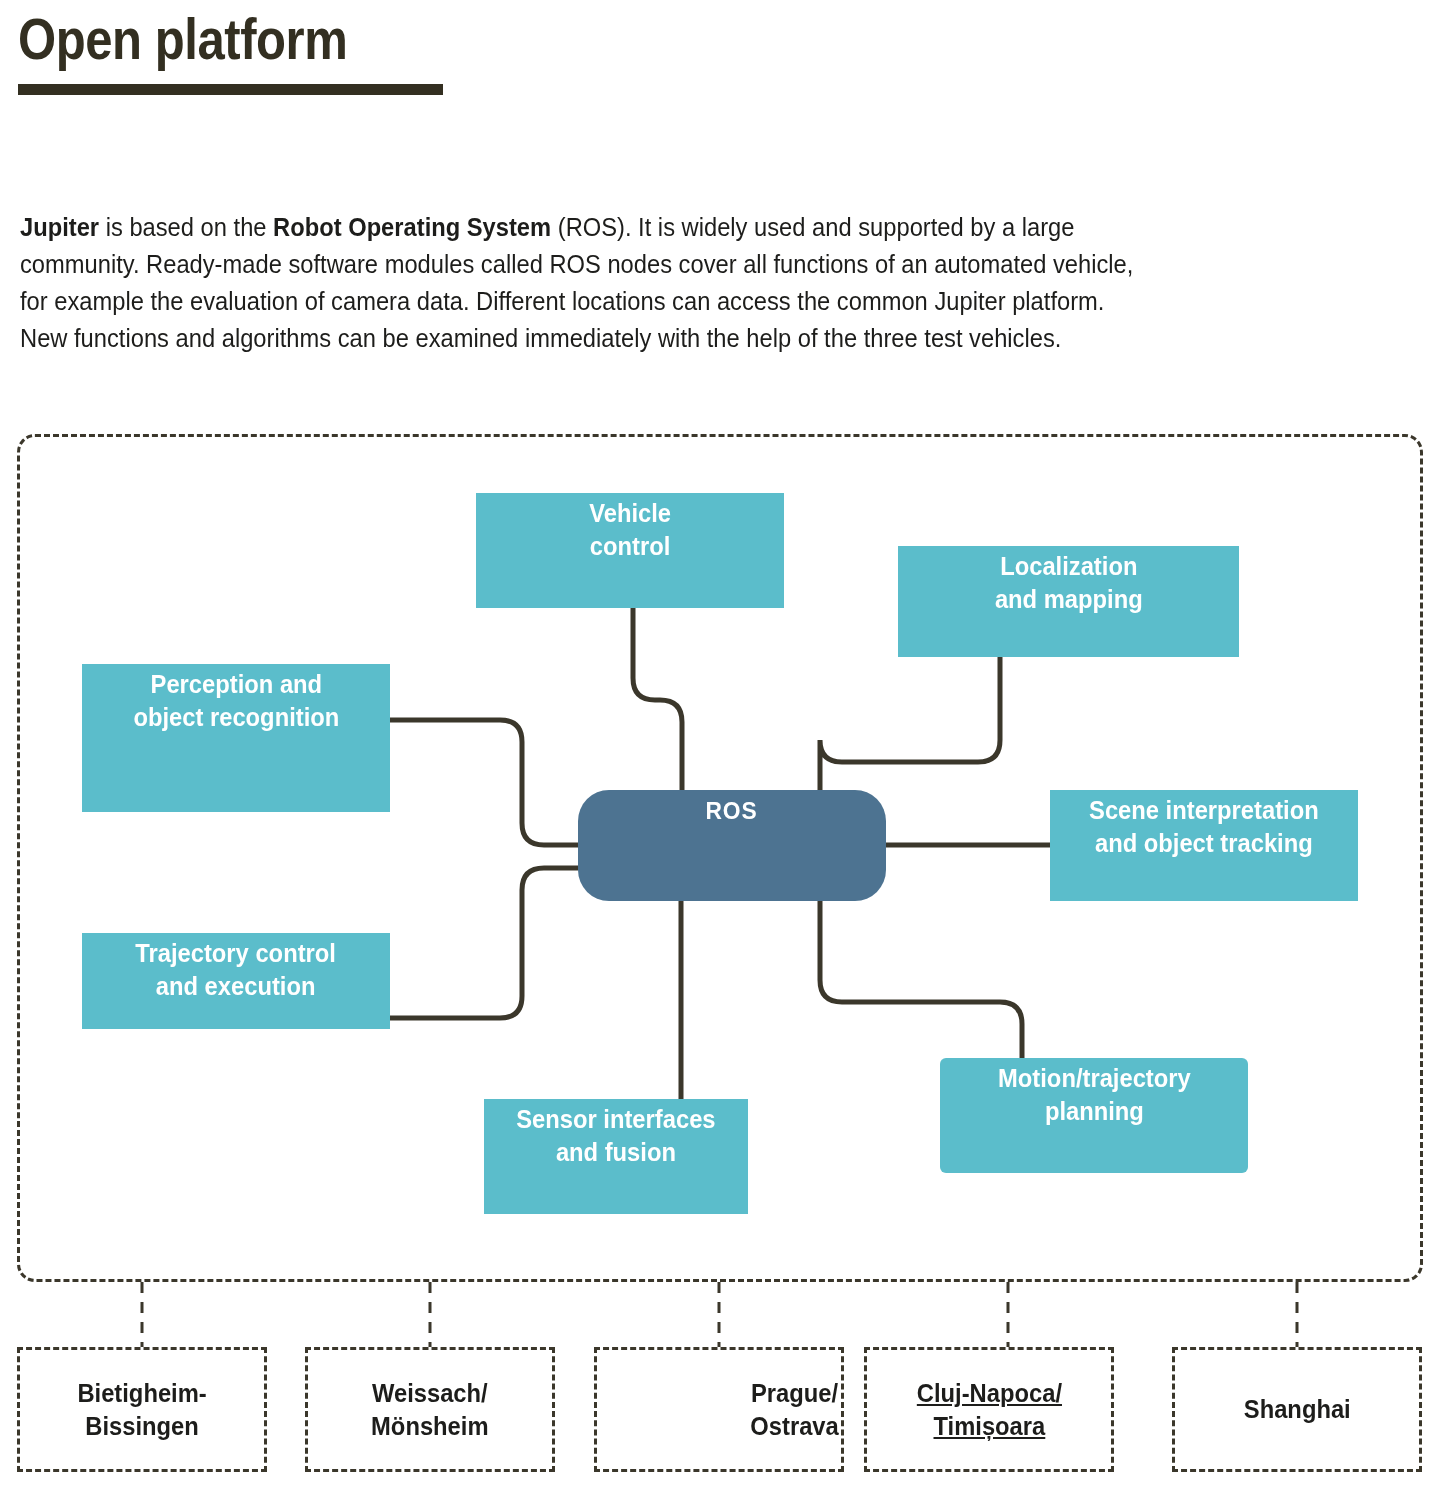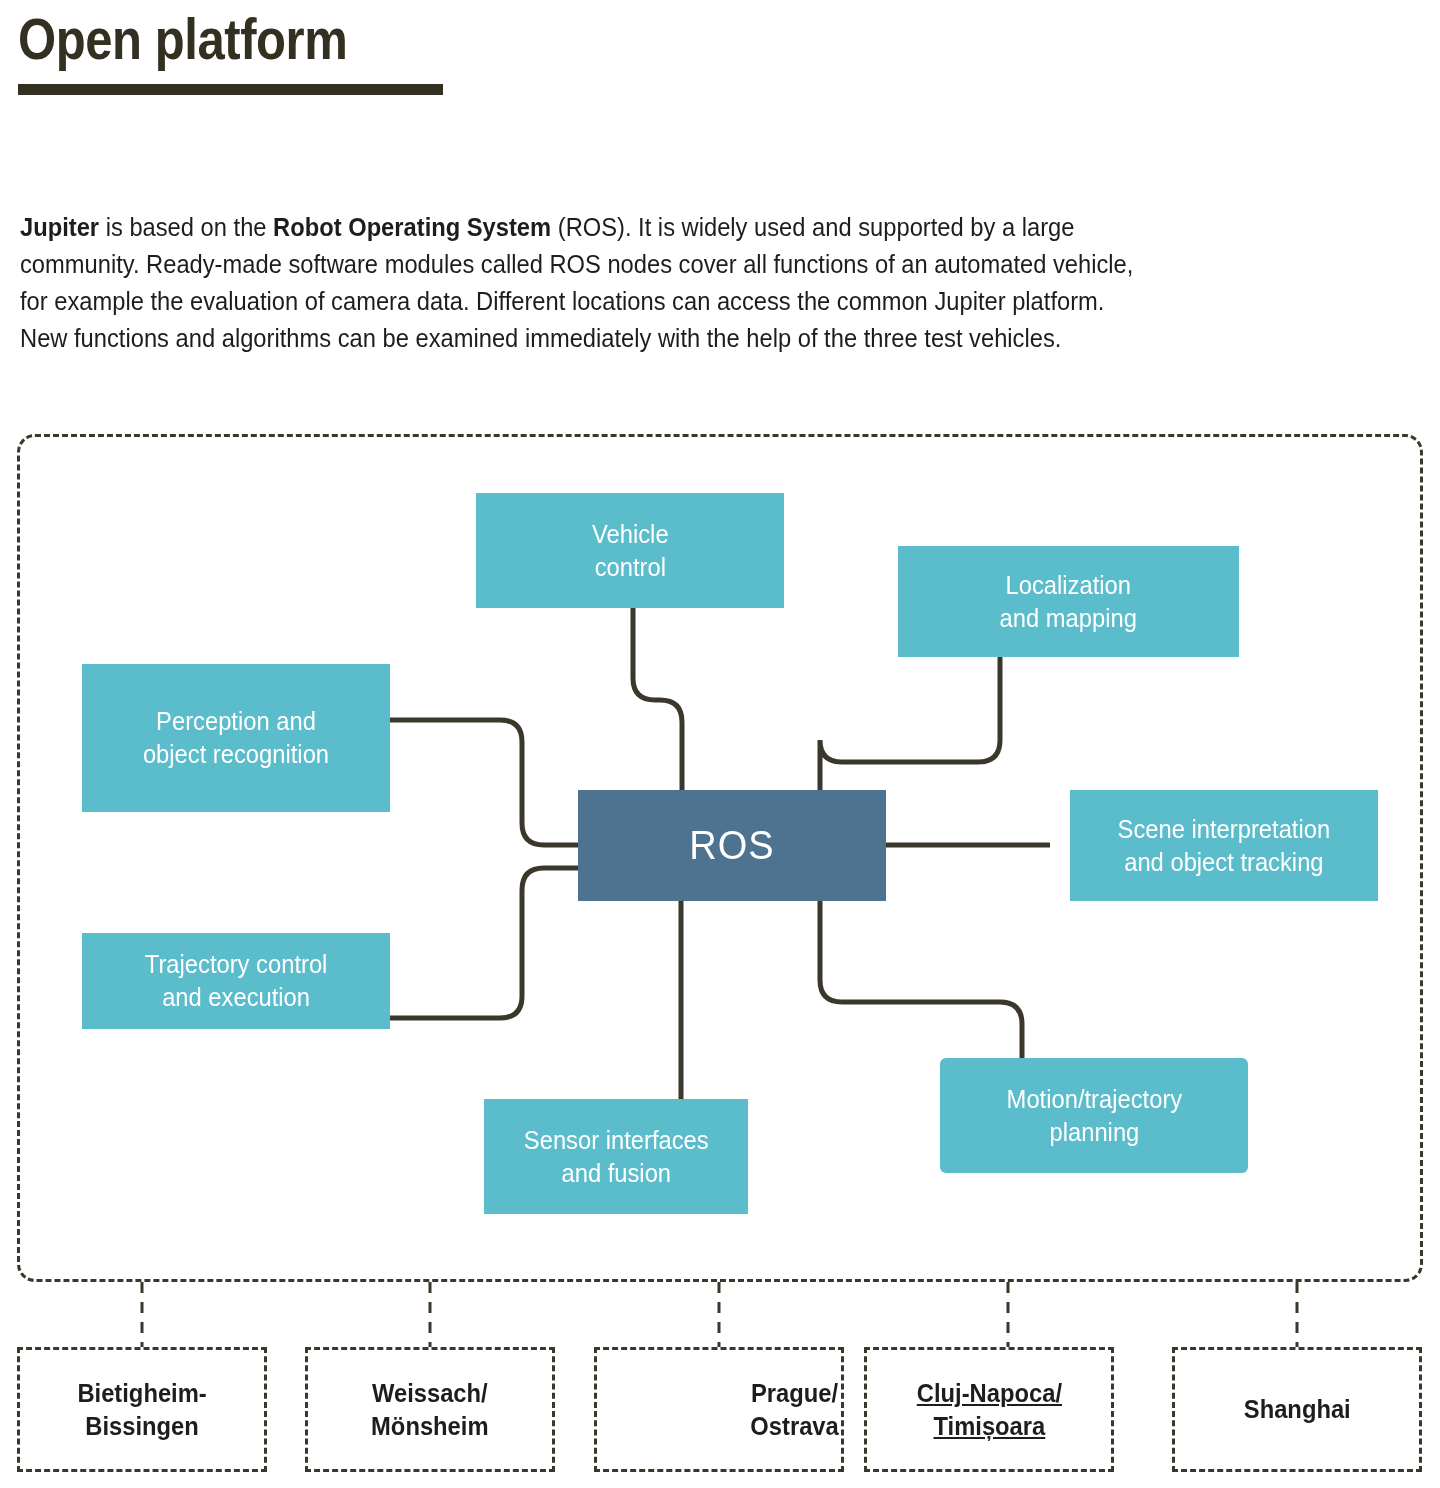--- a/index.html
+++ b/index.html
@@ -71,43 +71,44 @@
     top: 0;
     width: 1440px;
     height: 1488px;
     pointer-events: none;
   }
 
   
   .node {
     position: absolute;
     display: flex;
-    align-items: center;
+    align-items: flex-start;
     justify-content: center;
     text-align: center;
     color: #ffffff;
-    font-weight: normal;
+    font-weight: bold;
     font-size: 25px;
     line-height: 33px;
     background: #5bbdcb;
     box-sizing: border-box;
     padding: 4px 0;
   }
   .node .label { transform: scaleX(0.95); }
   .node.center {
     background: #4d7391;
-    font-size: 40px;
+    font-size: 24px;
     letter-spacing: 1px;
+    border-radius: 31px;
   }
 
   #node-vehicle-control     { left: 476px; top: 493px;  width: 308px; height: 115px; }
   #node-localization        { left: 898px; top: 546px;  width: 341px; height: 111px; }
   #node-perception          { left: 82px;  top: 664px;  width: 308px; height: 148px; }
   #node-ros                 { left: 578px; top: 790px;  width: 308px; height: 111px; }
-  #node-scene               { left: 1050px;top: 790px;  width: 308px; height: 111px; margin-left: 20px; }
+  #node-scene               { left: 1050px;top: 790px;  width: 308px; height: 111px; }
   #node-trajectory-control  { left: 82px;  top: 933px;  width: 308px; height: 96px; }
   #node-motion-planning     { left: 940px; top: 1058px; width: 308px; height: 115px; border-radius: 6px; }
   #node-sensor              { left: 484px; top: 1099px; width: 264px; height: 115px; }
 
   
   .location-box {
     position: absolute;
     top: 1347px;
     height: 125px;
     border: 3px dashed #3b372b;

